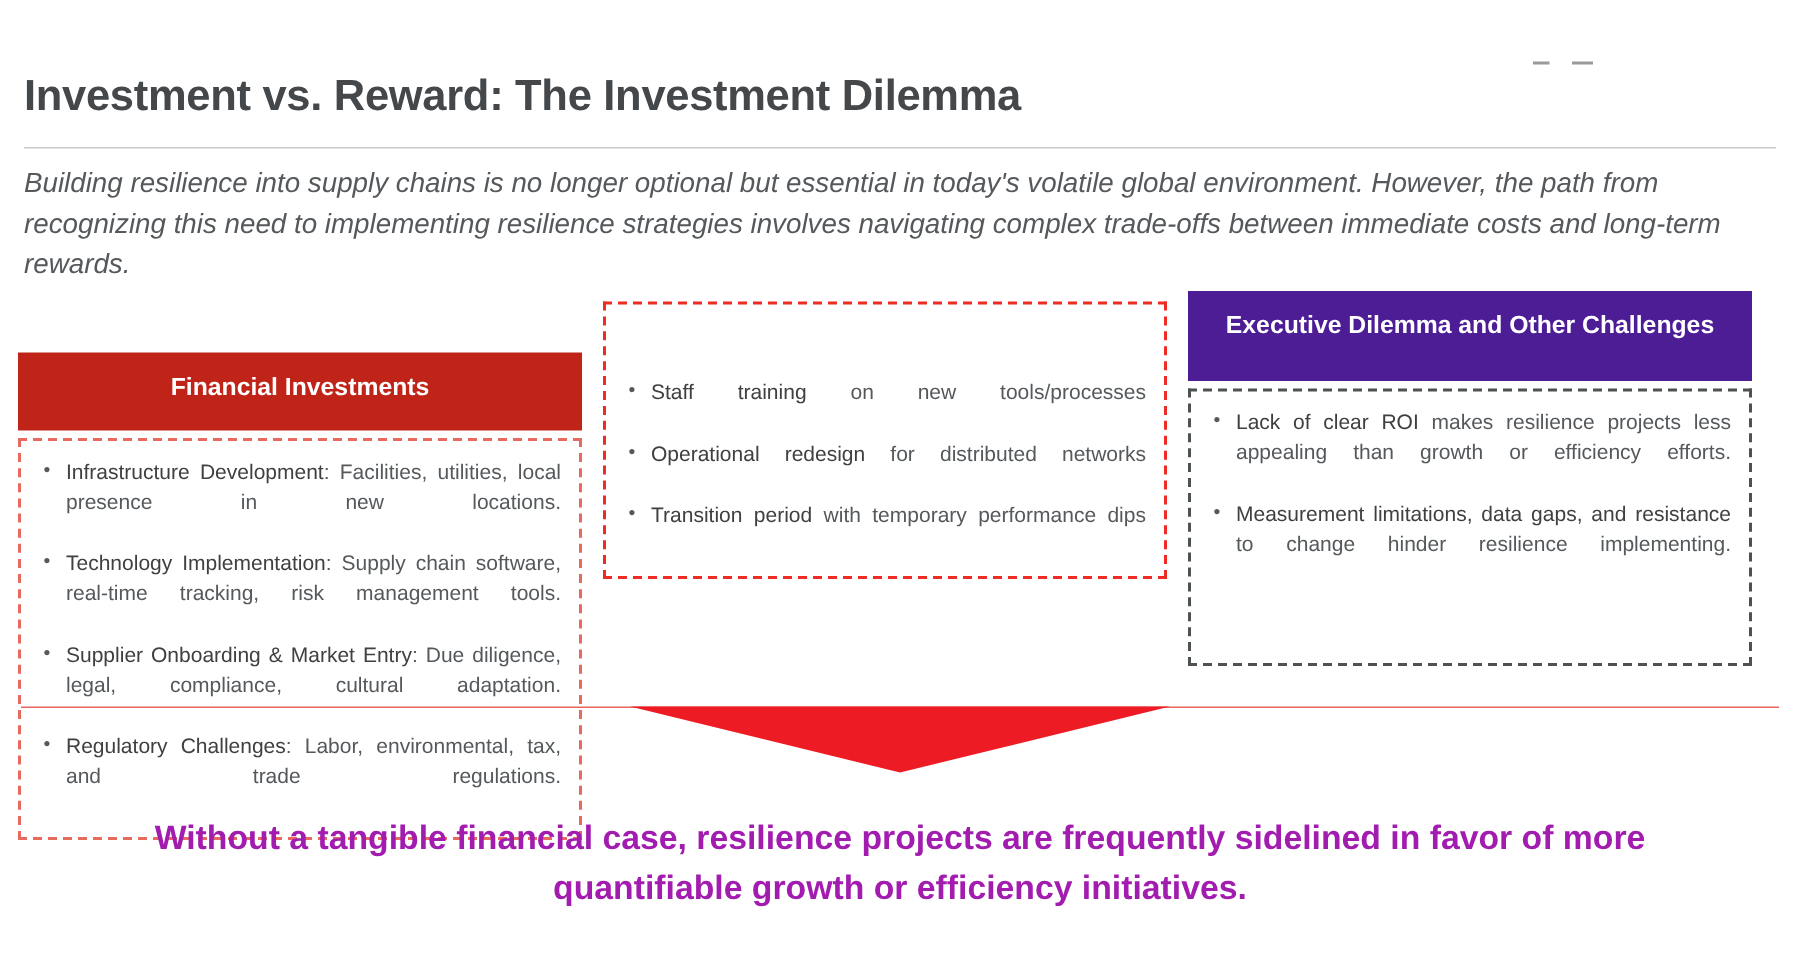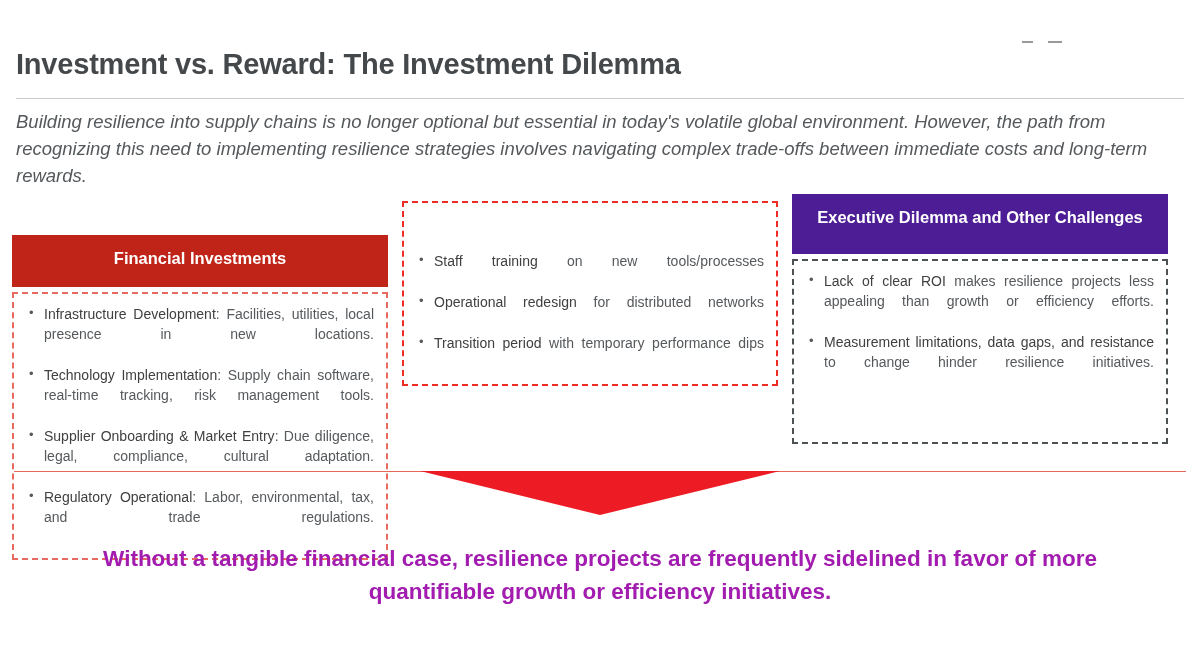--- a/index.html
+++ b/index.html
@@ -209,41 +209,41 @@
 
   <div class="columns">
 
     <div class="column">
       <div class="col-header h1">Financial Investments</div>
       <div class="col-body b1">
         <ul class="bullets">
           <li><b>Infrastructure Development</b><span>: Facilities, utilities, local presence in new locations.</span></li>
           <li><b>Technology Implementation</b><span>: Supply chain software, real-time tracking, risk management tools.</span></li>
           <li><b>Supplier Onboarding &amp; Market Entry</b><span>: Due diligence, legal, compliance, cultural adaptation.</span></li>
-          <li><b>Regulatory Operational</b><span>: Labor, environmental, tax, and trade regulations.</span></li>
+          <li><b>Regulatory Challenges</b><span>: Labor, environmental, tax, and trade regulations.</span></li>
         </ul>
       </div>
     </div>
 
     <div class="column">
       <div class="col-body b2">
         <ul class="bullets">
           <li><b>Staff training</b><span> on new tools/processes</span></li>
           <li><b>Operational redesign</b><span> for distributed networks</span></li>
           <li><b>Transition period</b><span> with temporary performance dips</span></li>
         </ul>
       </div>
     </div>
 
     <div class="column">
       <div class="col-header h3">Executive Dilemma and Other Challenges</div>
       <div class="col-body b3">
         <ul class="bullets">
           <li><b>Lack of clear ROI</b><span> makes resilience projects less appealing than growth or efficiency efforts.</span></li>
-          <li><b>Measurement limitations, data gaps, and resistance</b><span> to change hinder resilience initiatives.</span></li>
+          <li><b>Measurement limitations, data gaps, and resistance</b><span> to change hinder resilience implementing.</span></li>
         </ul>
       </div>
     </div>
 
   </div>
 
   <div class="divider-rule"></div>
   <div class="arrow"></div>
 
   <div class="callout">Without a tangible financial case, resilience projects are frequently sidelined in favor of more quantifiable growth or efficiency initiatives.</div>

